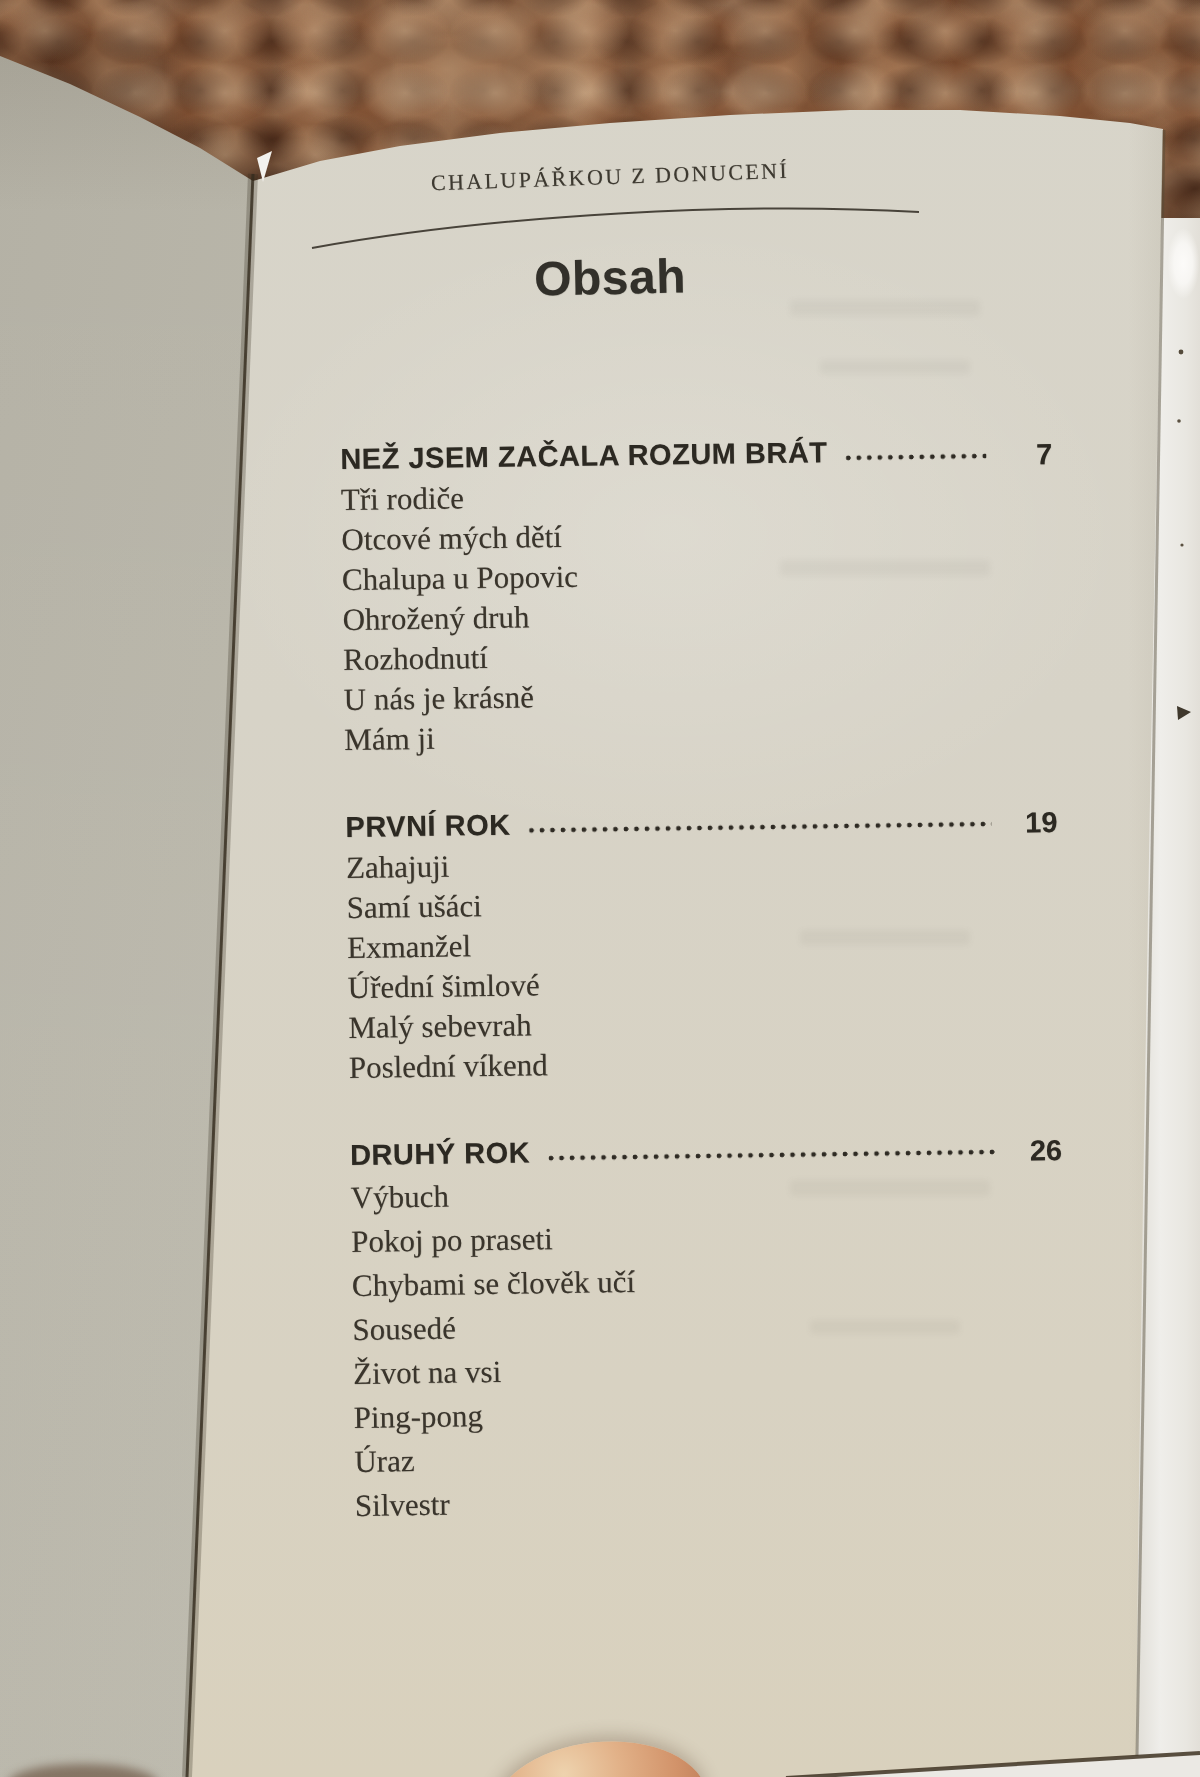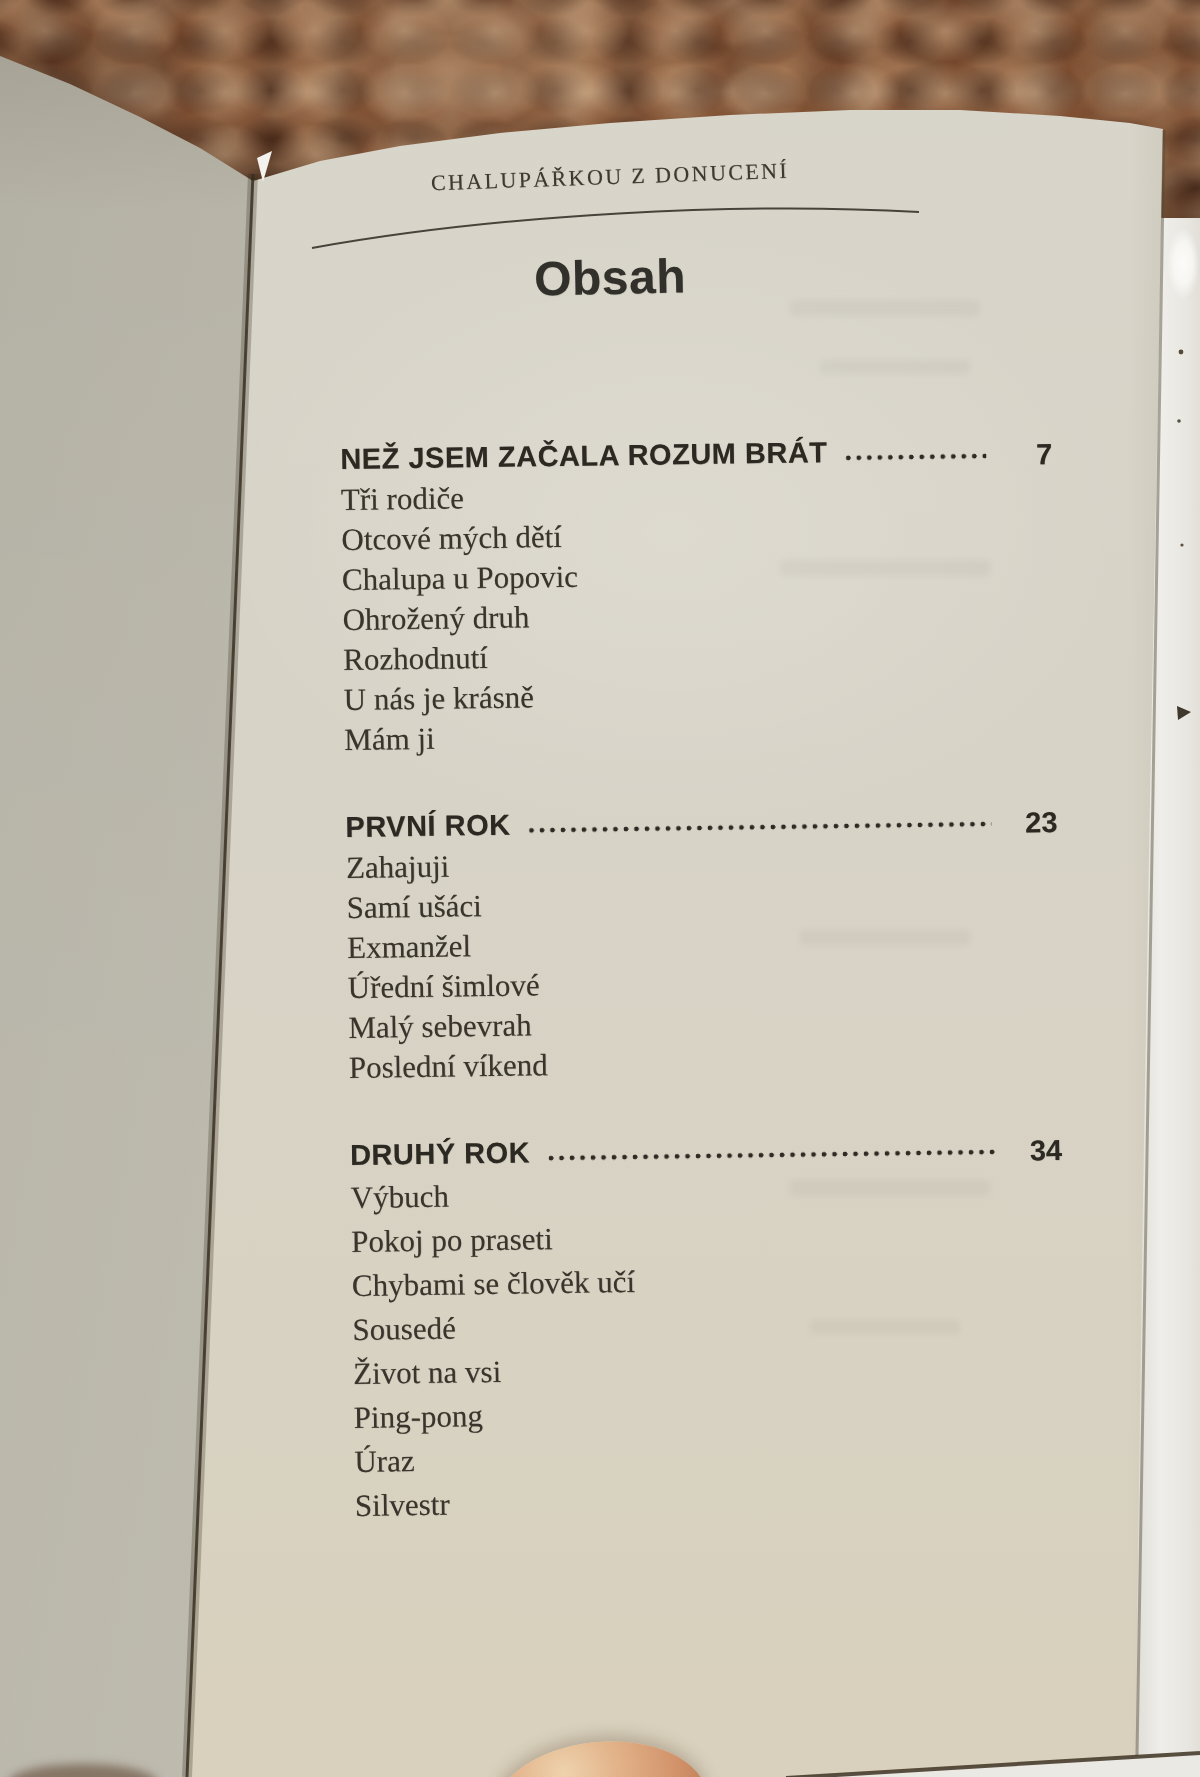--- a/index.html
+++ b/index.html
@@ -161,34 +161,34 @@
         <div class="item">Chalupa u Popovic</div>
         <div class="item">Ohrožený druh</div>
         <div class="item">Rozhodnutí</div>
         <div class="item">U nás je krásně</div>
         <div class="item">Mám ji</div>
       </div>
       <div class="sec sec-1">
         <div class="srow">
           <span class="slabel">PRVNÍ ROK</span>
           <span class="leader"></span>
-          <span class="pagenum">23</span>
+          <span class="pagenum">19</span>
         </div>
         <div class="item">Zahajuji</div>
         <div class="item">Samí ušáci</div>
         <div class="item">Exmanžel</div>
         <div class="item">Úřední šimlové</div>
         <div class="item">Malý sebevrah</div>
         <div class="item">Poslední víkend</div>
       </div>
       <div class="sec sec-2">
         <div class="srow">
           <span class="slabel">DRUHÝ ROK</span>
           <span class="leader"></span>
-          <span class="pagenum">34</span>
+          <span class="pagenum">26</span>
         </div>
         <div class="item">Výbuch</div>
         <div class="item">Pokoj po praseti</div>
         <div class="item">Chybami se člověk učí</div>
         <div class="item">Sousedé</div>
         <div class="item">Život na vsi</div>
         <div class="item">Ping-pong</div>
         <div class="item">Úraz</div>
         <div class="item">Silvestr</div>
       </div>

